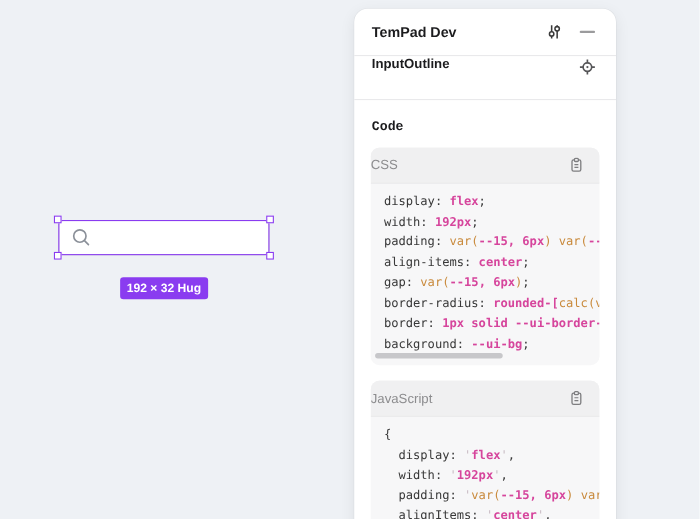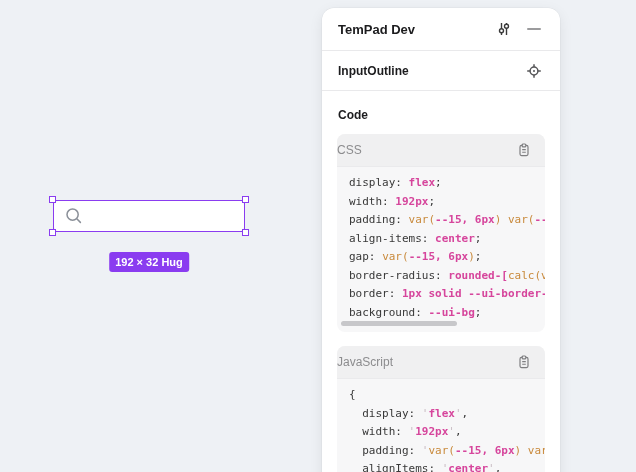--- a/index.html
+++ b/index.html
@@ -82,27 +82,28 @@
   .panel-title { font-size: 13px; font-weight: bold; color: #1c1c1e; flex: 1; }
   .icon-btn {
     display: flex; align-items: center; justify-content: center;
     width: 20px; height: 20px;
     cursor: pointer;
   }
   .icon-btn + .icon-btn { margin-left: 10px; }
   .divider { height: 1px; background: #e9e9eb; }
   .component-row {
     height: 39px;
-    display: flex; align-items: center;
+    display: flex; align-items: flex-start;
     padding: 0 16px;
   }
   .component-name { font-size: 12px; font-weight: bold; color: #1c1c1e; flex: 1; }
   .section-title {
     font-size: 12px; font-weight: bold; color: #1c1c1e;
     padding: 17px 16px 12px 16px;
+    font-family: Liberation Mono, monospace;
   }
 
   
   .code-block {
     margin: 0 15px;
     border-radius: 8px;
     background: #f7f7f8;
     overflow: hidden;
   }
   .code-block + .code-block { margin-top: 14px; }

